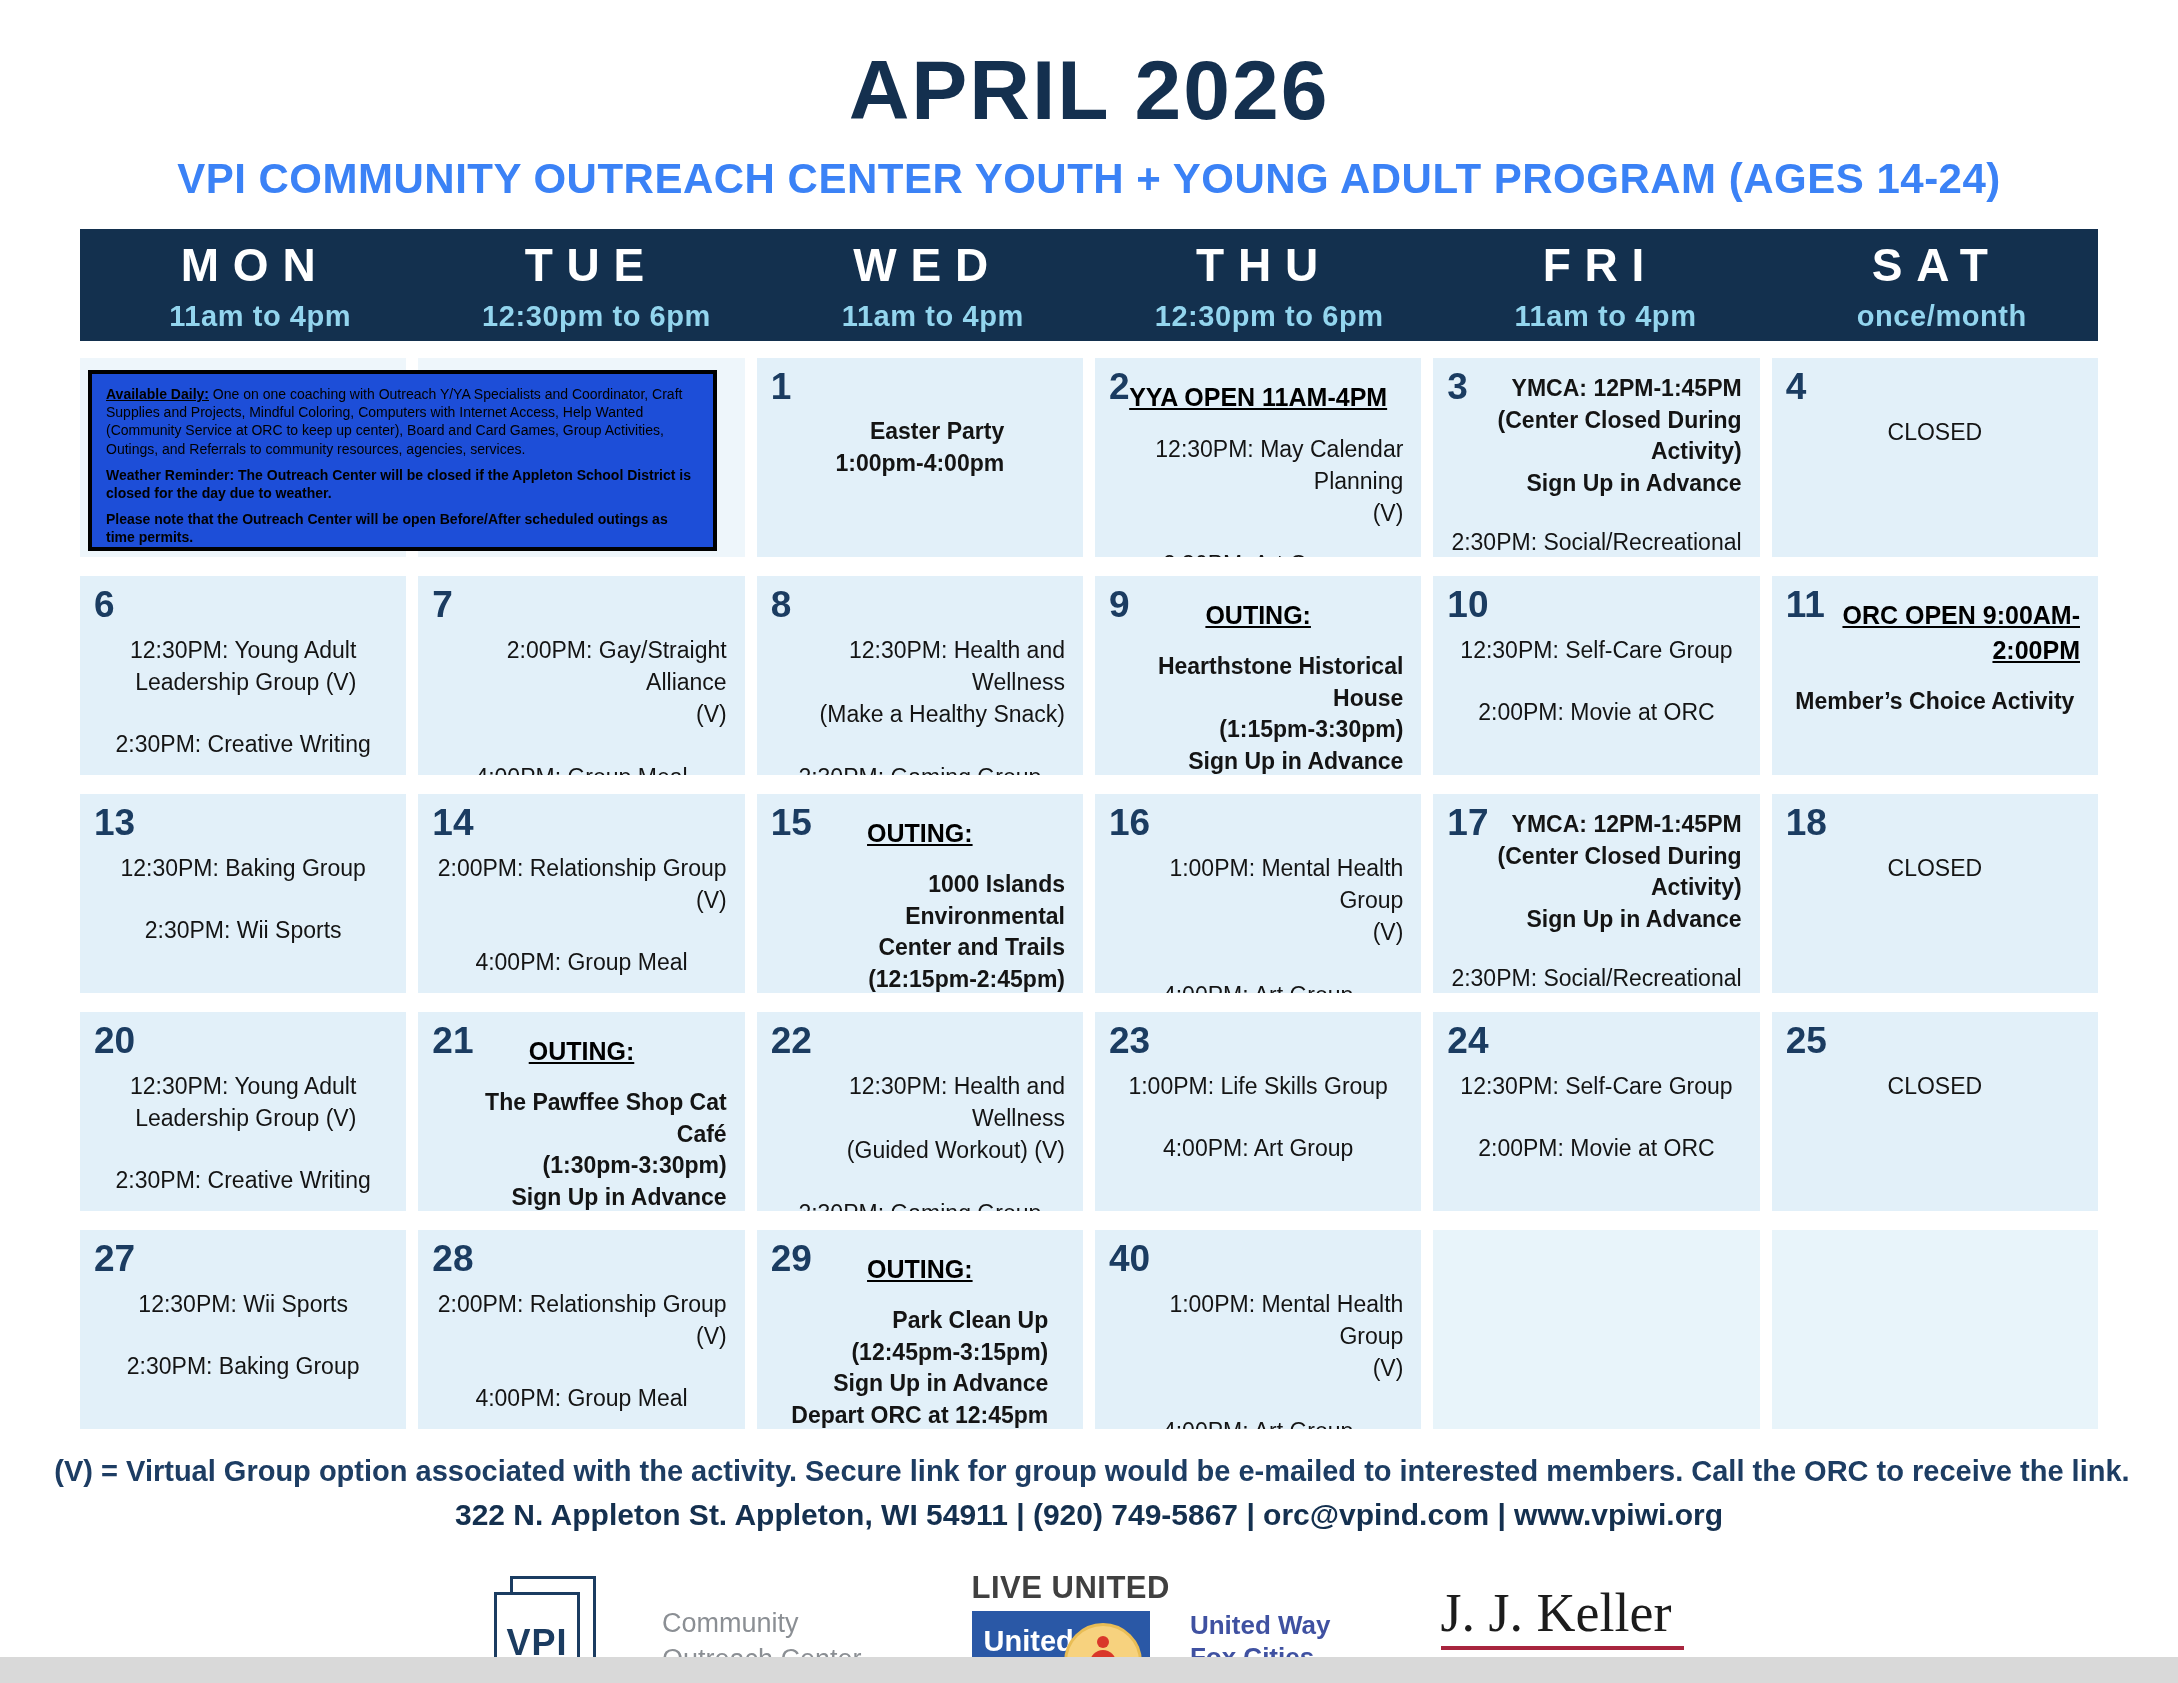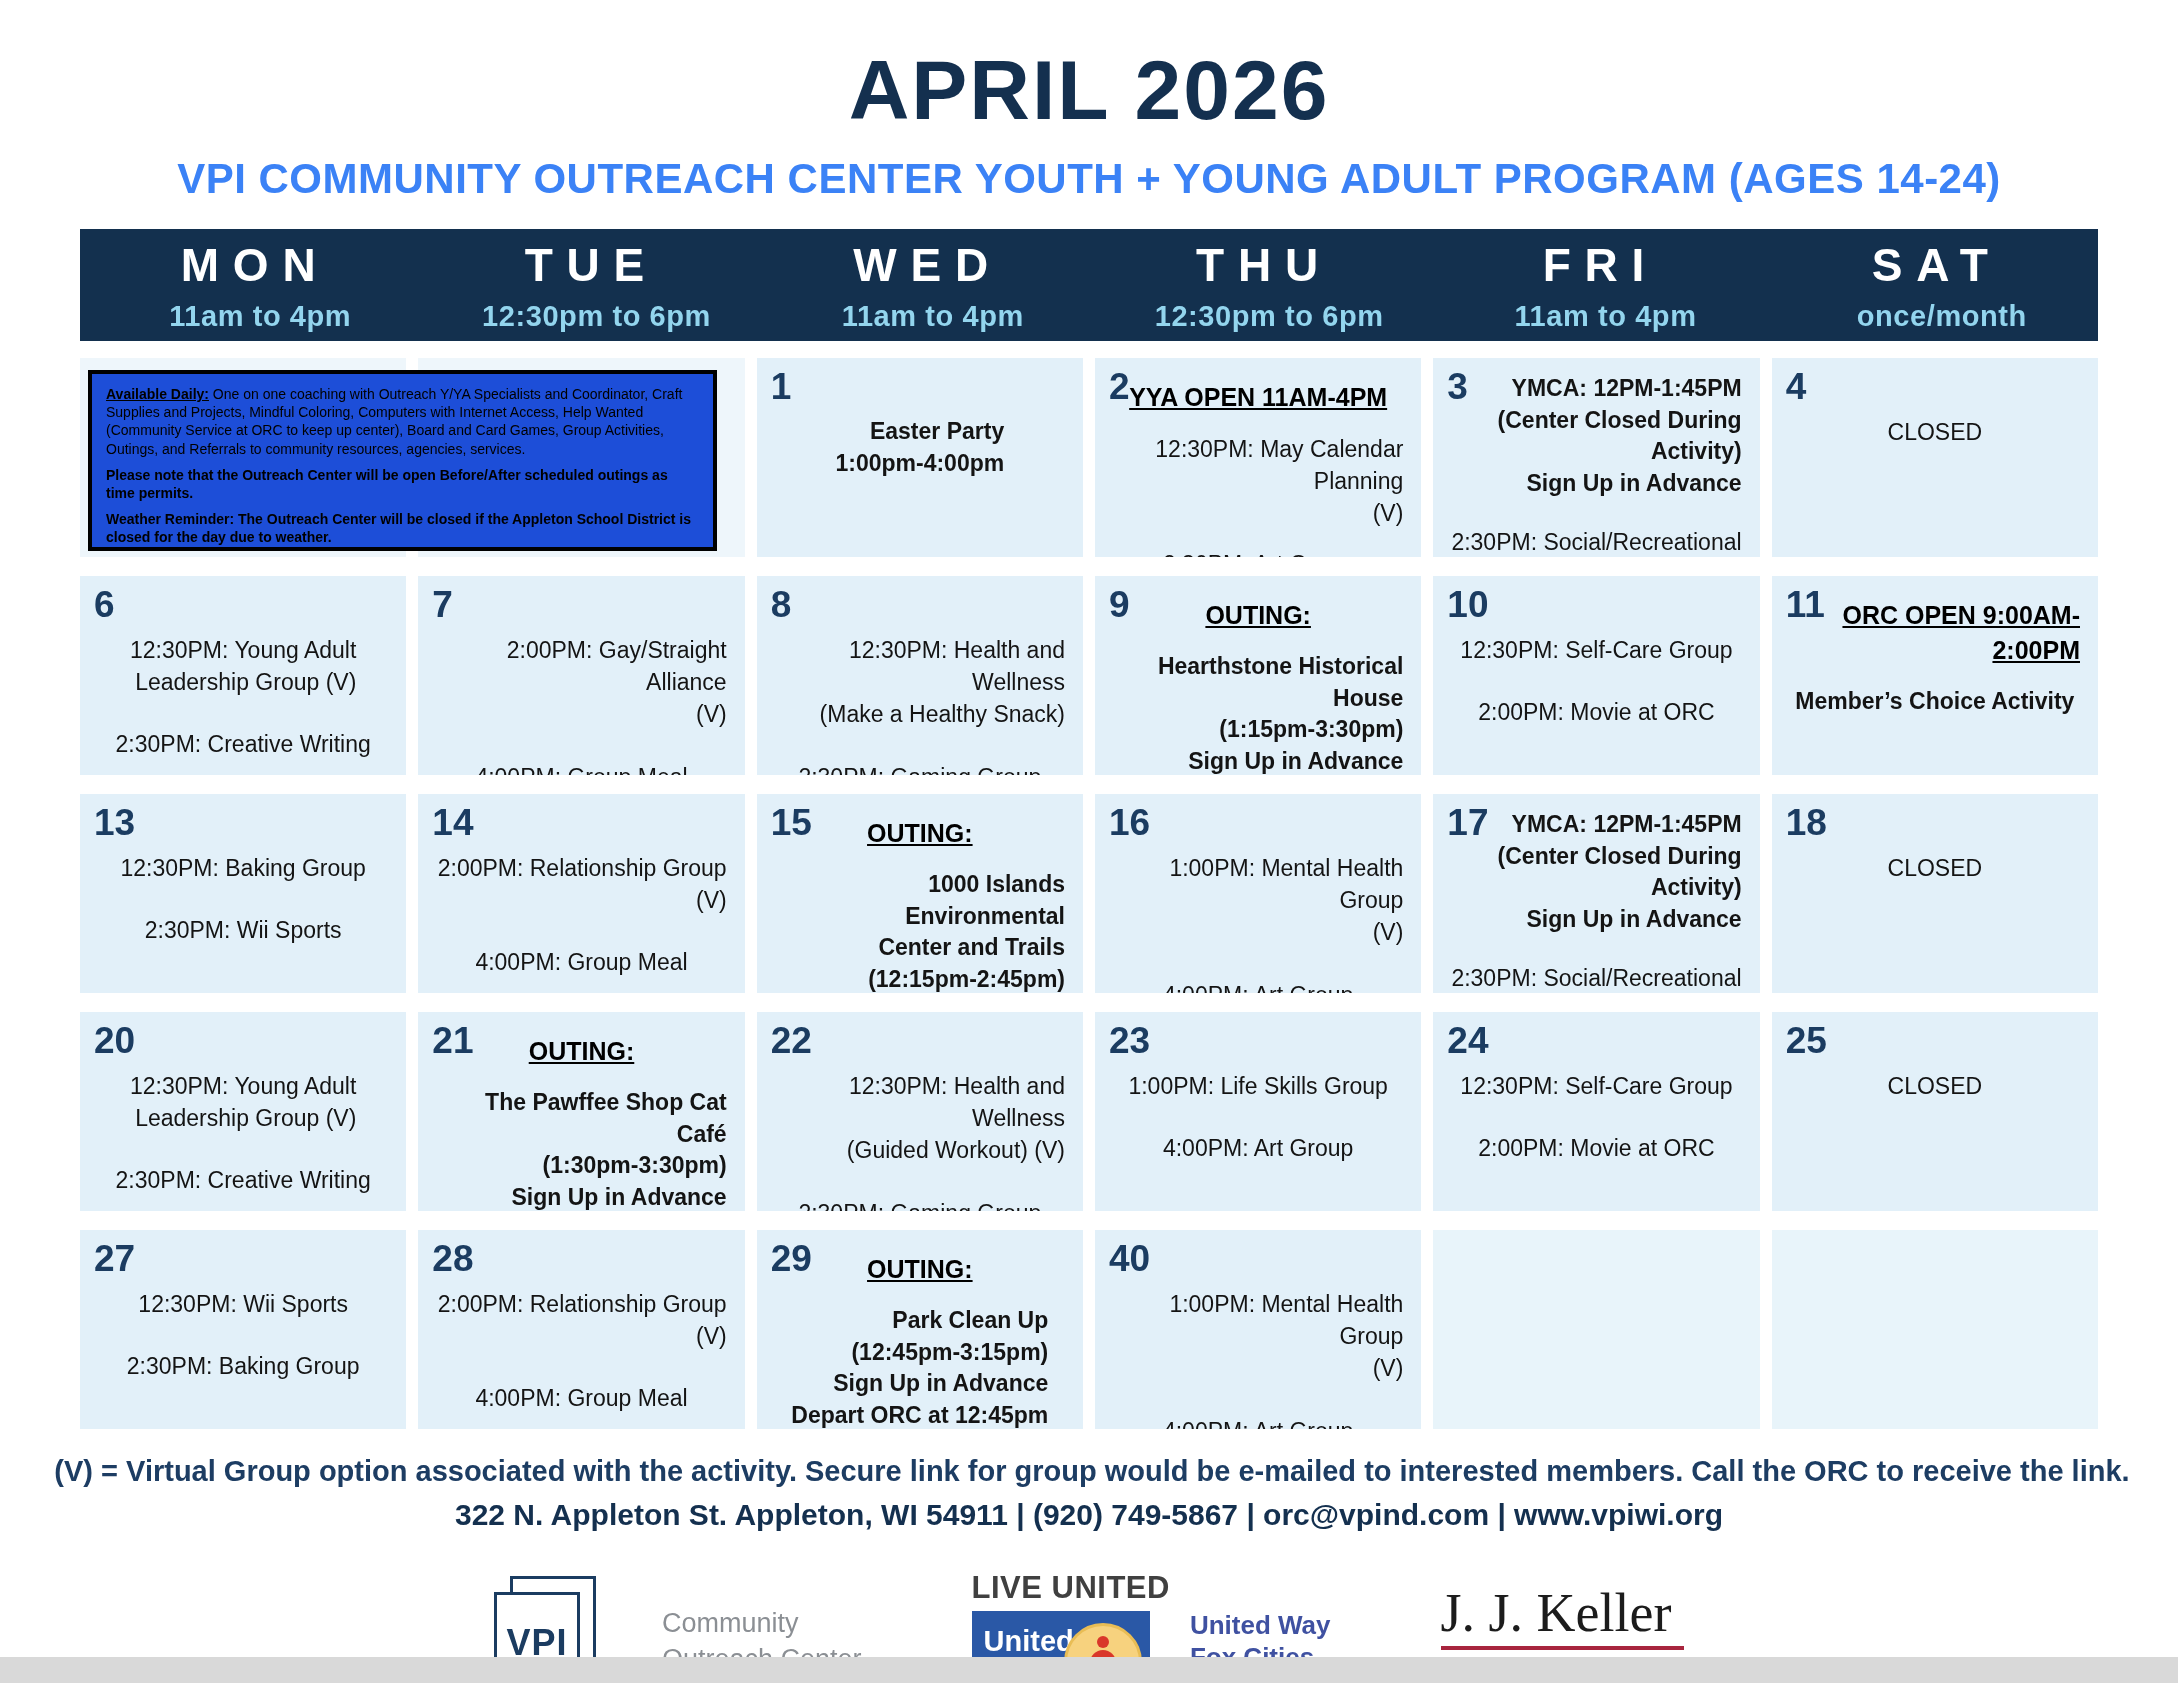--- a/index.html
+++ b/index.html
@@ -113,22 +113,22 @@
     </div>
   </div>
   <div class="grid">
       <div class="cell notice-span" style="background:transparent;padding:0;overflow:visible;">
     <div class="notice-bg">
       <div class="half"></div>
       <div class="half"></div>
     </div>
     <div class="notice-box">
       <p><span class="u">Available Daily:</span><span> One on one coaching with Outreach Y/YA Specialists and Coordinator, Craft Supplies and Projects, Mindful Coloring, Computers with Internet Access, Help Wanted (Community Service at ORC to keep up center), Board and Card Games, Group Activities, Outings, and Referrals to community resources, agencies, services.</span></p>
+      <p class="b">Weather Reminder: The Outreach Center will be closed if the Appleton School District is closed for the day due to weather.</p>
       <p class="b">Please note that the Outreach Center will be open Before/After scheduled outings as time permits.</p>
-      <p class="b">Weather Reminder: The Outreach Center will be closed if the Appleton School District is closed for the day due to weather.</p>
     </div>
   </div>
       <div class="cell">
         <span class="daynum">1</span>
         <div class="cell-content">
           <div class="para b">Easter Party
 1:00pm-4:00pm</div>
         </div>
       </div>
       <div class="cell has-hdr">

